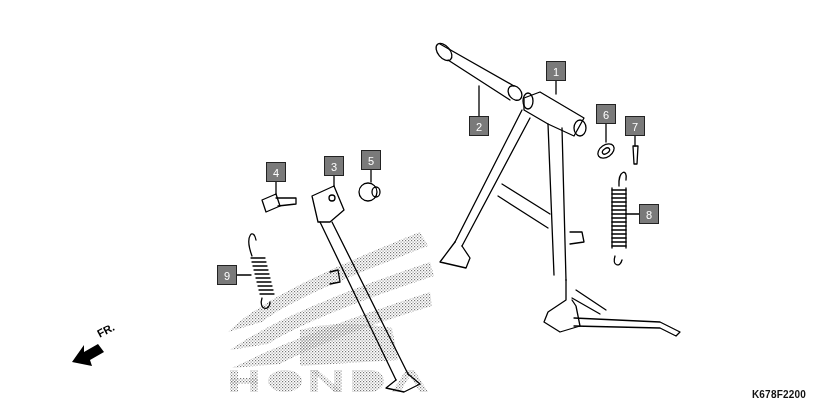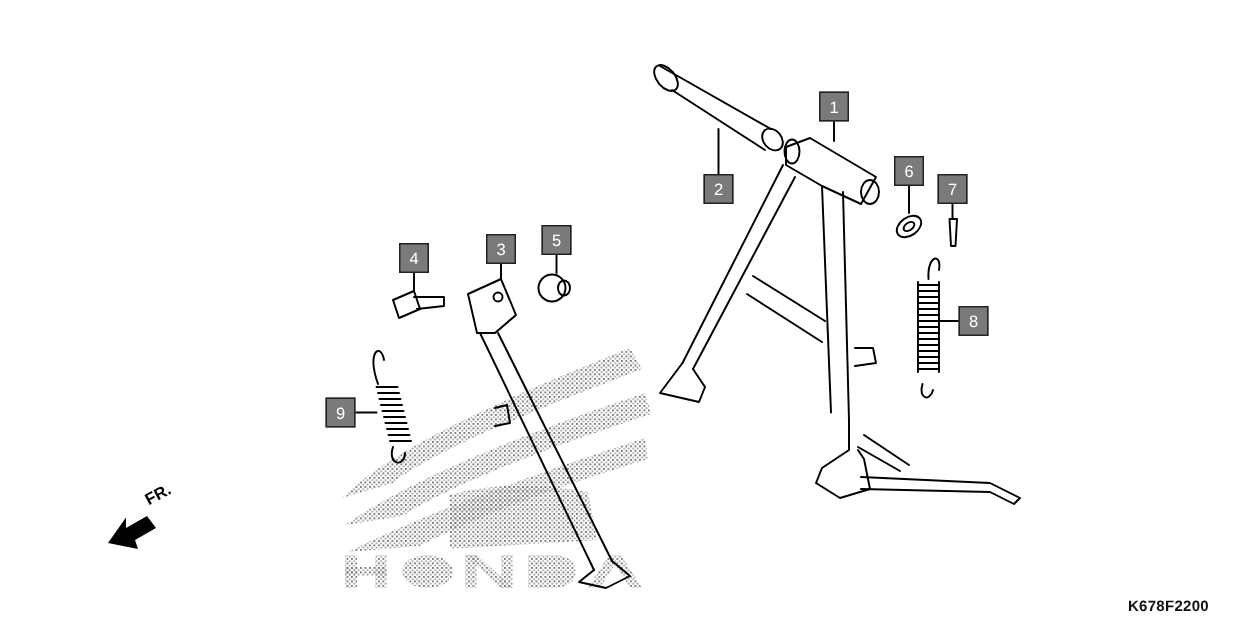--- a/index.html
+++ b/index.html
@@ -1,19 +1,19 @@
 <!DOCTYPE html>
 <html><head>
 <meta charset="utf-8">
 <style>
   html,body{margin:0;padding:0;background:#fff;}
   #stage{position:relative;width:840px;height:420px;background:#fff;overflow:hidden;font-family:"Liberation Sans",sans-serif;}
   svg.art{position:absolute;left:0;top:0;}
   .callout{position:absolute;width:20px;height:20px;background:#7a7a7a;border:1px solid #222;color:#fff;font-size:11px;line-height:20px;text-align:center;box-sizing:border-box;cursor:pointer;}
-  .ref{position:absolute;right:34px;top:399px;font-size:10px;font-weight:bold;color:#111;letter-spacing:0.2px;}
+  .ref{position:absolute;right:34px;top:389px;font-size:10px;font-weight:bold;color:#111;letter-spacing:0.2px;}
   .fr{position:absolute;left:95px;top:329px;font-size:11px;font-weight:bold;color:#000;transform:rotate(-28deg);transform-origin:left top;}
 </style>
 </head>
 <body>
 
 <div id="stage">
 
   <svg class="art" width="840" height="420" viewBox="0 0 840 420">
     <defs>
       <pattern id="dots" width="3" height="3" patternUnits="userSpaceOnUse">

